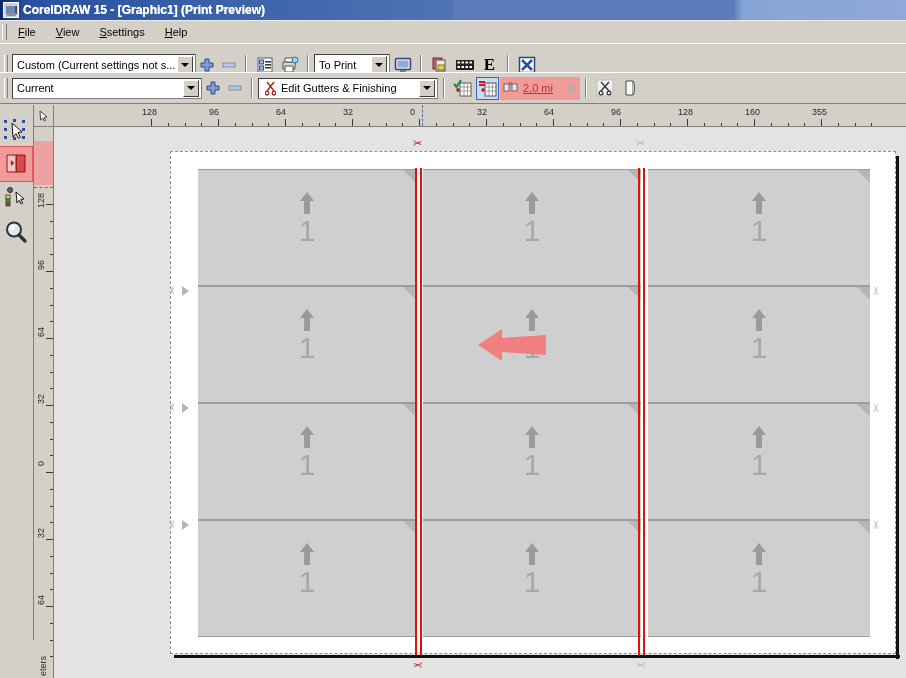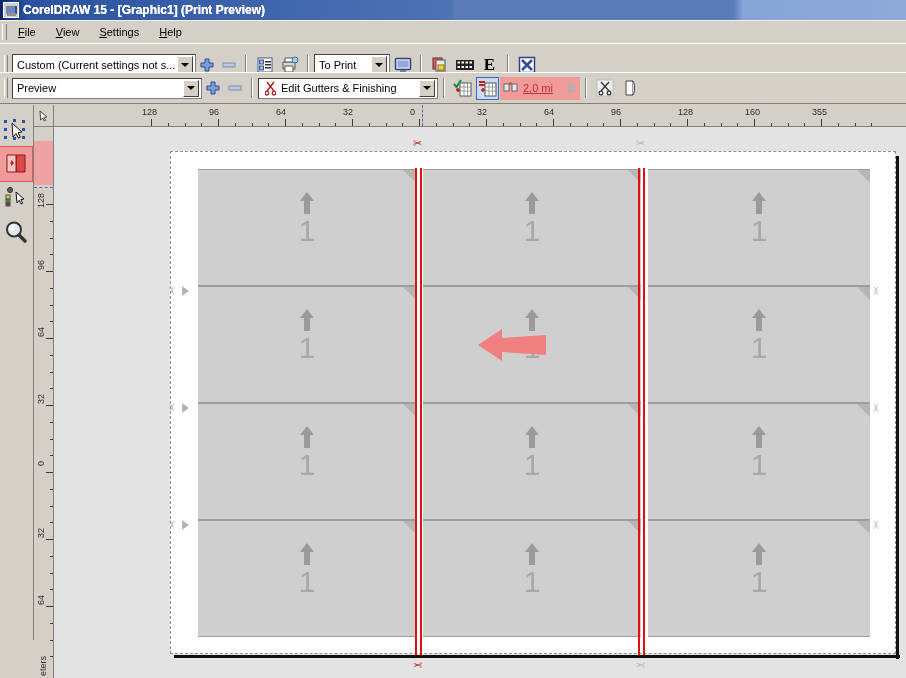--- a/index.html
+++ b/index.html
@@ -328,21 +328,21 @@
 <div id="app">
 
   <div id="titlebar">
     <div class="tb-icon"></div>
     <span id="title-text">CorelDRAW 15 - [Graphic1] (Print Preview)</span>
   </div>
 
   <div id="menubar">
     <div class="menu-item"><span class="u">F</span><span>ile</span></div>
     <div class="menu-item"><span class="u">V</span><span>iew</span></div>
-    <div class="menu-item"><span class="u">S</span><span>ettings</span></div>
+    <div class="menu-item"><span class="u">S</span><span>settings</span></div>
     <div class="menu-item"><span class="u">H</span><span>elp</span></div>
   </div>
 
   <div class="toolbar" id="toolbar1">
     <div class="grip"></div>
 
     <div class="combo" style="width:184px;">
       <span class="cb-text">Custom (Current settings not s...</span>
       <span class="cb-arrow">
           <i></i>
@@ -431,21 +431,21 @@
         <rect x="1.5" y="1.5" width="15" height="15" fill="#fff" stroke="#33427a" stroke-width="1.5"></rect>
         <path d="M4 4l10 10M14 4L4 14" stroke="#2c4f9e" stroke-width="2.6"></path>
       </svg>
     </div>
   </div>
 
   <div class="toolbar" id="toolbar2">
     <div class="grip"></div>
 
     <div class="combo" style="width:190px;">
-      <span class="cb-text">Preview</span>
+      <span class="cb-text">Current</span>
       <span class="cb-arrow">
           <i></i>
         </span>
     </div>
 
     <div class="plusbtn">
       <svg width="16" height="16" viewBox="0 0 16 16">
         <path d="M6 2h4v4h4v4h-4v4H6v-4H2V6h4z" fill="#7b9ad6" stroke="#2a4d8f" stroke-width="1"></path>
       </svg>
     </div>

